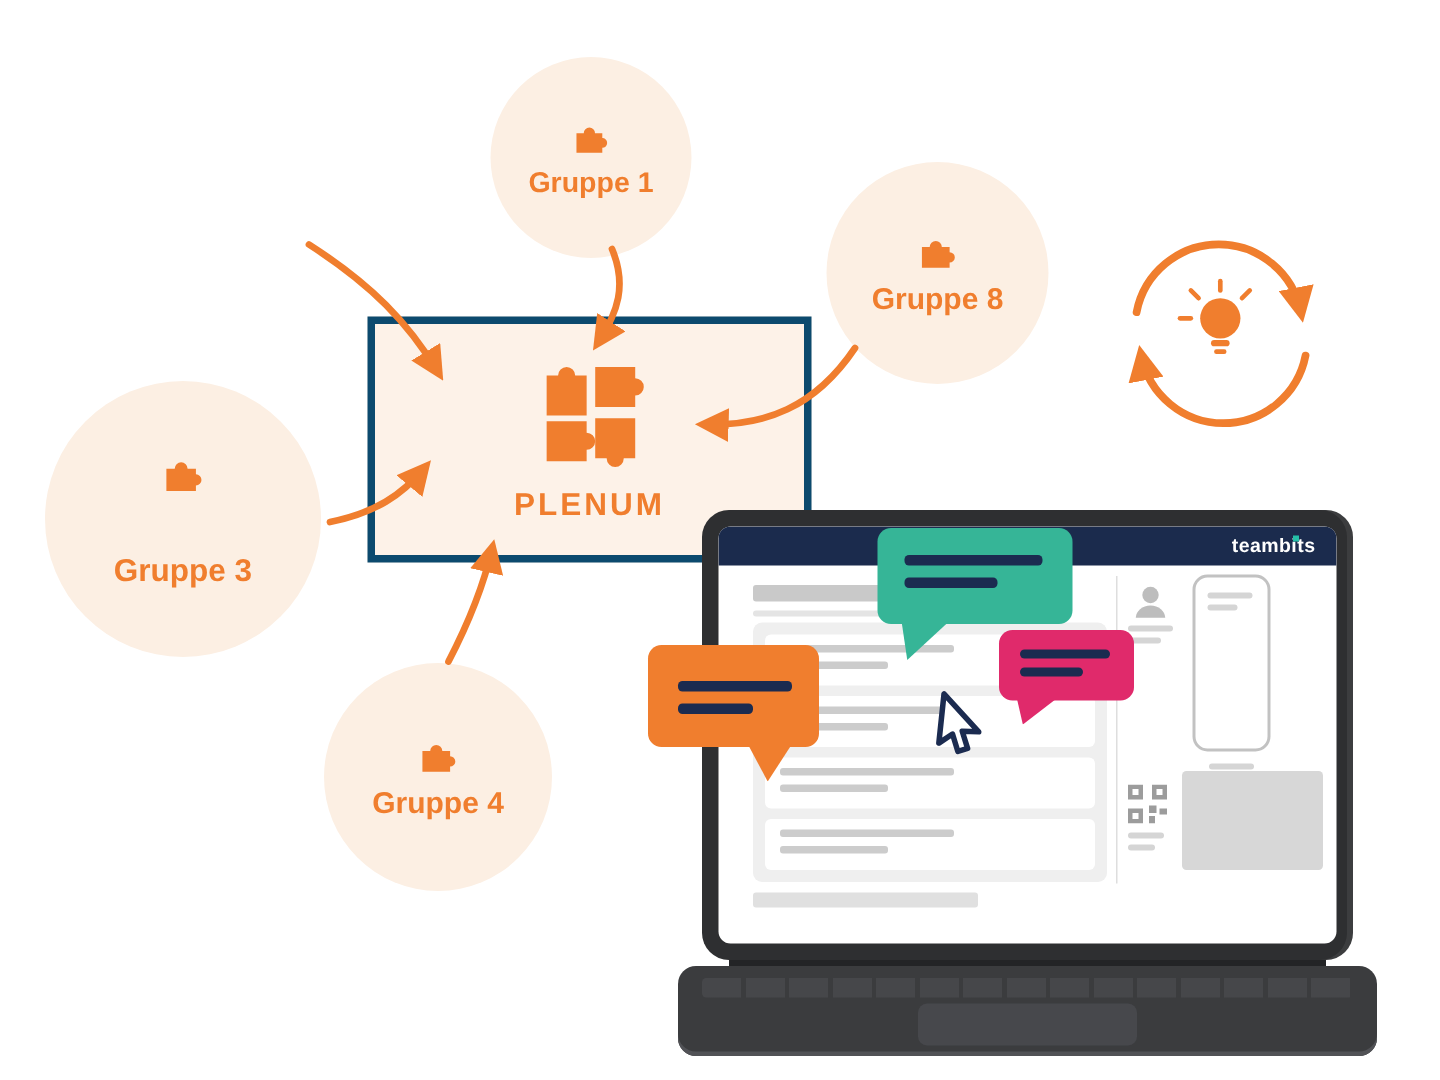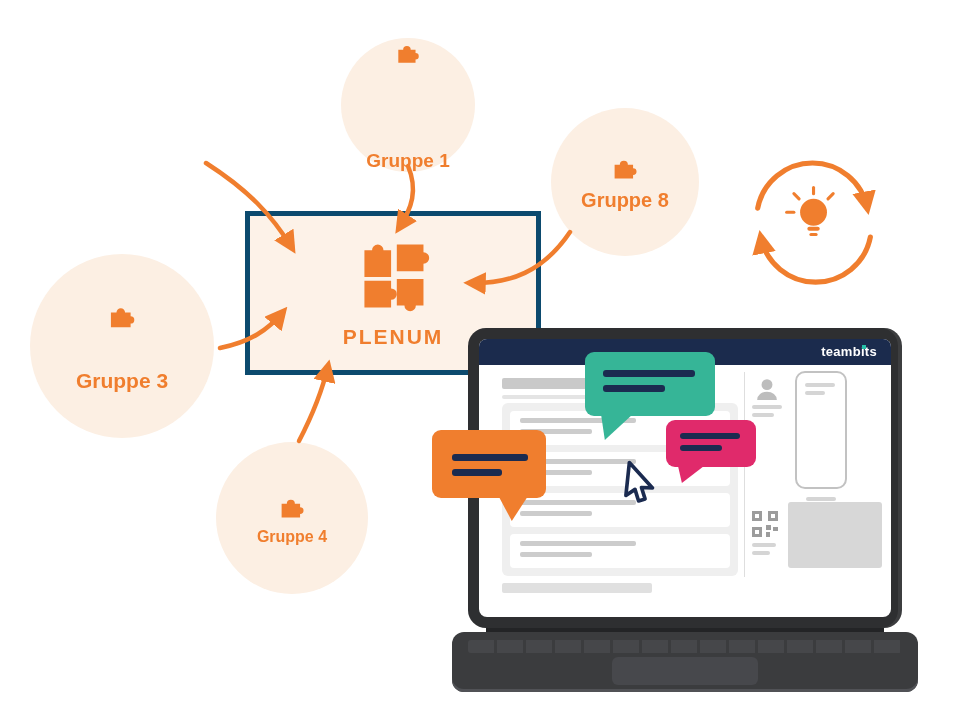--- a/index.html
+++ b/index.html
@@ -4,36 +4,36 @@
 <style>
   html,body{margin:0;padding:0;background:#fff;}
   #canvas{
     position:relative;width:960px;height:720px;background:#ffffff;overflow:hidden;
     font-family:"Liberation Sans", sans-serif;
   }
   
   .group{position:absolute;background:#FCEFE3;border-radius:50%;
     display:flex;flex-direction:column;align-items:center;justify-content:center;gap:7px;z-index:2;}
   .group-label{color:#F07E2E;font-weight:bold;white-space:nowrap;}
-  .g1{left:341px;top:38px;width:134px;height:134px;justify-content:space-between;}   .g1 .group-label{font-size:19px;}
+  .g1{left:327px;top:38px;width:134px;height:134px;}   .g1 .group-label{font-size:19px;}
   .g2{left:75px;top:58px;width:140px;height:140px;}    .g2 .group-label{font-size:19px;}
   .g3{left:30px;top:254px;width:184px;height:184px;}   .g3 .group-label{font-size:21px;margin-top:31px;}
-  .g4{left:216px;top:442px;width:152px;height:152px;}  .g4 .group-label{font-size:16px;}
+  .g4{left:216px;top:442px;width:152px;height:152px;}  .g4 .group-label{font-size:20px;}
   .g5{left:551px;top:108px;width:148px;height:148px;}  .g5 .group-label{font-size:20px;}
   
   .plenum{position:absolute;left:245px;top:211px;width:296px;height:164px;box-sizing:border-box;
     background:#FDF2E8;border:5px solid #0c4a6e;display:flex;flex-direction:column;
     align-items:center;justify-content:center;gap:8px;z-index:3;}
   .plenum-label{color:#F07E2E;font-weight:bold;font-size:21px;letter-spacing:2px;}
   
   .arrows{position:absolute;left:0;top:0;width:960px;height:720px;z-index:5;pointer-events:none;}
   
   .cycle{position:absolute;left:735px;top:148px;width:155px;height:145px;z-index:4;}
   
-  .laptop{position:absolute;inset:0;pointer-events:none;}
+  .laptop{position:absolute;inset:0;pointer-events:none;margin-top:12px;}
   .hinge{position:absolute;left:486px;top:616px;width:398px;height:28px;background:#232426;border-radius:4px;z-index:7;}
   .keyboard{position:absolute;left:452px;top:632px;width:466px;height:60px;background:#3B3C3E;
     border-radius:12px;z-index:9;box-shadow:inset 0 -3px 0 #515256;}
   .keys{position:absolute;left:16px;top:8px;width:434px;height:13px;border-radius:3px;
     background:repeating-linear-gradient(90deg,#46474A 0 26px,#3B3C3E 26px 29px);}
   .trackpad{position:absolute;left:160px;top:25px;width:146px;height:28px;background:#47484C;border-radius:6px;}
   .screen{position:absolute;left:468px;top:328px;width:434px;height:300px;box-sizing:border-box;
     background:#2E2F31;border-radius:18px;padding:11px;z-index:10;
     box-shadow:inset -4px 0 0 rgba(255,255,255,.07);}
   .screen-inner{width:100%;height:100%;background:#ffffff;border-radius:8px;position:relative;overflow:hidden;}

